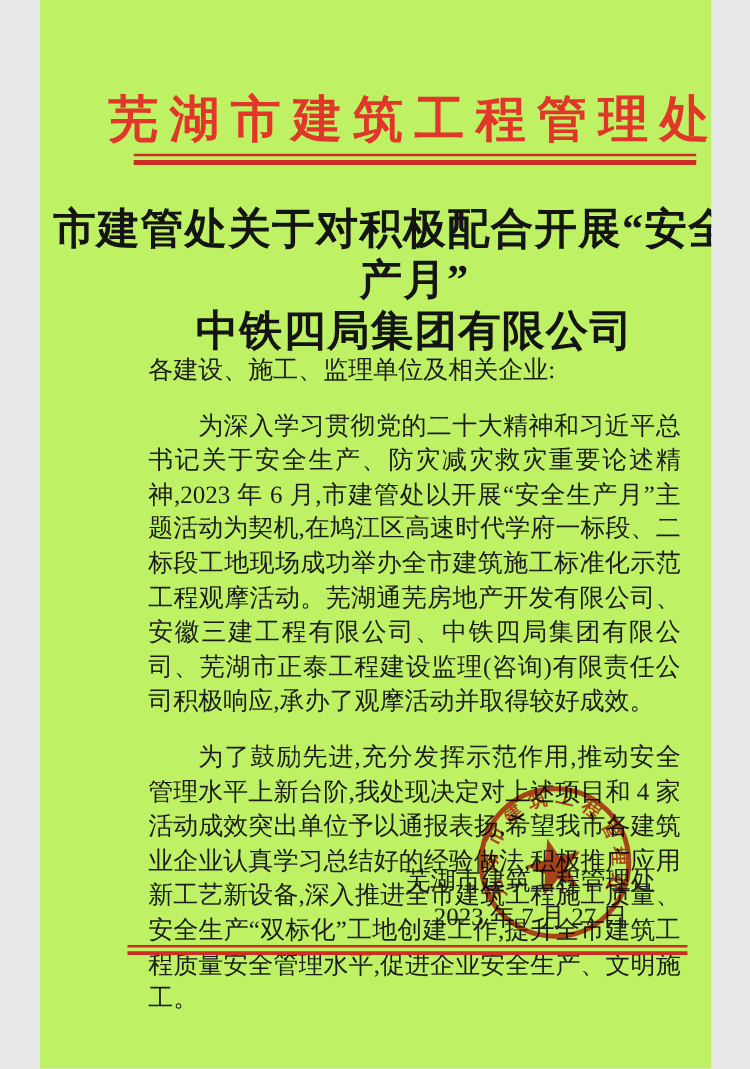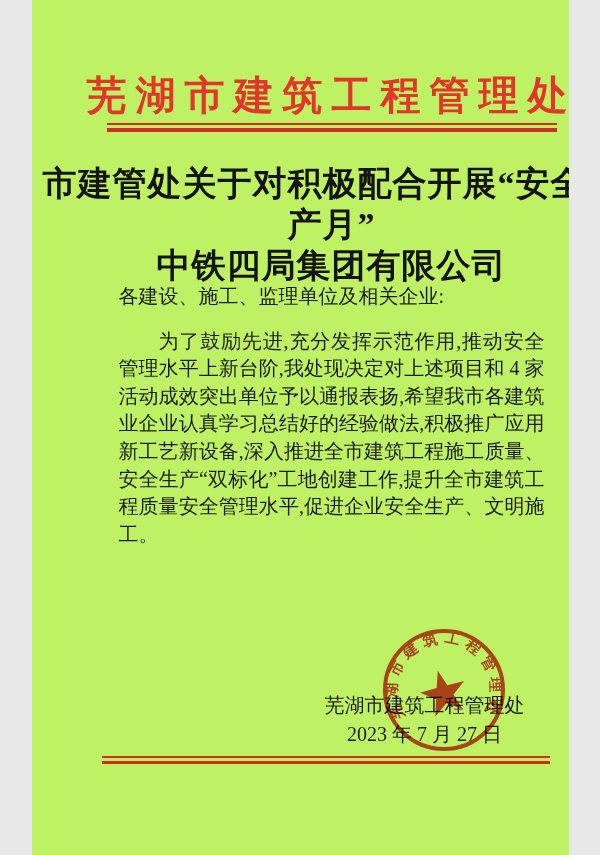--- a/index.html
+++ b/index.html
@@ -95,20 +95,21 @@
 
   <div class="rule rule-top"></div>
 
   <h1 class="doc-title">
     <span>市建管处关于对积极配合开展“安全生产月”</span>
     <span>中铁四局集团有限公司</span>
   </h1>
 
   <div class="body-text">
     <p class="salutation">各建设、施工、监理单位及相关企业:</p>
+    <p class="para">为深入学习贯彻党的二十大精神和习近平总书记关于安全生产、防灾减灾救灾重要论述精神,2023 年 6 月,市建管处以开展“安全生产月”主题活动为契机,在鸠江区高速时代学府一标段、二标段工地现场成功举办全市建筑施工标准化示范工程观摩活动。芜湖通芜房地产开发有限公司、安徽三建工程有限公司、中铁四局集团有限公司、芜湖市正泰工程建设监理(咨询)有限责任公司积极响应,承办了观摩活动并取得较好成效。</p>
     <p class="para">为了鼓励先进,充分发挥示范作用,推动安全管理水平上新台阶,我处现决定对上述项目和 4 家活动成效突出单位予以通报表扬,希望我市各建筑业企业认真学习总结好的经验做法,积极推广应用新工艺新设备,深入推进全市建筑工程施工质量、安全生产“双标化”工地创建工作,提升全市建筑工程质量安全管理水平,促进企业安全生产、文明施工。</p>
   </div>
 
   <div class="sign-block">
     <div>芜湖市建筑工程管理处</div>
     <div>2023 年 7 月 27 日</div>
   </div>
 
   <svg class="seal" viewBox="-65 -65 130 130" xmlns="http://www.w3.org/2000/svg">
     <circle class="ring" cx="0" cy="0" r="59"></circle>

